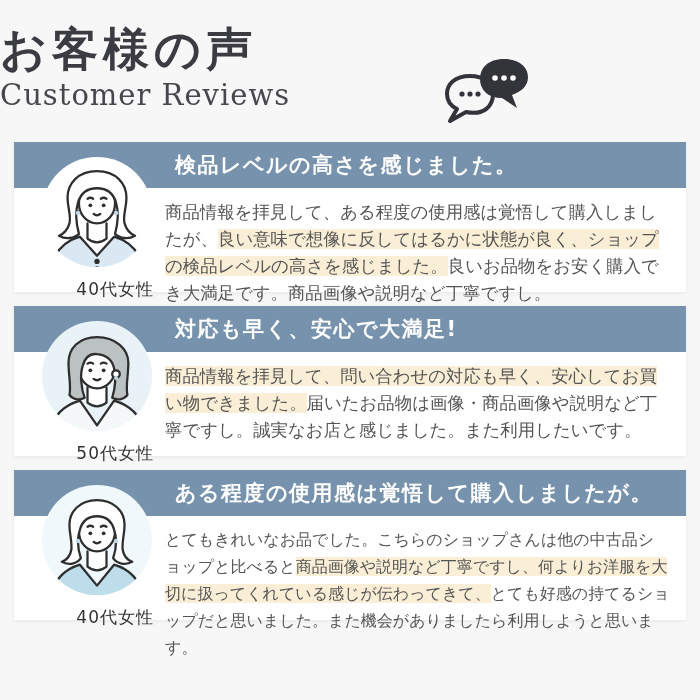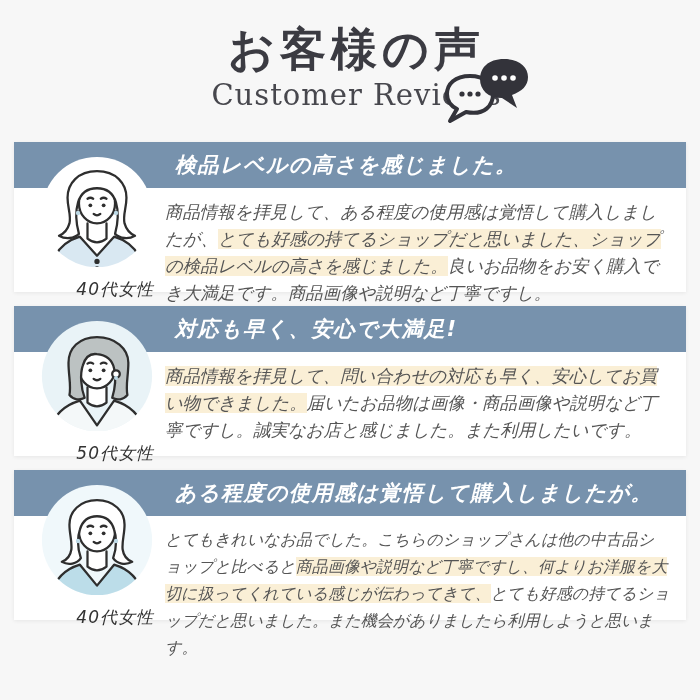--- a/index.html
+++ b/index.html
@@ -4,29 +4,29 @@
 <style>
   :root{
     --page-bg:#f7f7f7; --card-bg:#ffffff; --header-bar:#7792ad; --header-title:#ffffff;
     --body-text:#555555; --highlight-bg:#faefd6; --page-title:#3b3b42; --subtitle:#47474d;
     --reviewer-text:#333333; --icon-dark:#33333a;
   }
   html,body{margin:0;padding:0;}
   .page{width:700px;height:700px;background:var(--page-bg);position:relative;overflow:hidden;
         font-family:"DejaVu Sans","Liberation Sans",sans-serif;}
   
-  .hero{height:120px;padding-top:22px;text-align:center;position:relative;padding-left:13px;}
+  .hero{height:120px;padding-top:22px;position:relative;}
   .hero h1{margin:0;font-family:"DejaVu Serif","Liberation Serif",serif;font-weight:600;
            font-size:46px;letter-spacing:5px;color:var(--page-title);line-height:1.2;}
   .hero .subtitle{font-family:"DejaVu Serif","Liberation Serif",serif;font-size:29px;
            letter-spacing:1px;color:var(--subtitle);line-height:1.3;}
   .bubbles{position:absolute;left:440px;top:56px;width:92px;height:70px;}
   
   .card{position:relative;height:150px;margin:0 14px 14px 14px;background:var(--card-bg);
-        box-shadow:0 1px 4px rgba(0,0,0,.07);font-style:italic;}
+        box-shadow:0 1px 4px rgba(0,0,0,.07);}
   .card-header{height:46px;background:var(--header-bar);display:flex;align-items:center;
         padding-left:161px;box-sizing:border-box;}
   .card-header h2{margin:0;color:var(--header-title);font-size:21px;font-weight:700;
         letter-spacing:1.5px;white-space:nowrap;}
   .avatar{position:absolute;left:26px;top:13px;width:114px;height:114px;}
   .avatar svg{display:block;width:114px;height:114px;}
   .reviewer{position:absolute;left:26px;top:136px;width:114px;text-align:right;
         font-size:17px;color:var(--reviewer-text);letter-spacing:1px;}
   .review-text{margin:0;padding:11px 16px 0 151px;font-size:17.4px;line-height:1.55;
         color:var(--body-text);overflow-wrap:anywhere;word-break:break-all;}
@@ -86,21 +86,21 @@
           <circle cx="53" cy="53" r="2"></circle>
             <circle cx="67" cy="53" r="2"></circle>
         </g>
         <g fill="#bcd9e6">
           <circle cx="40" cy="61" r="2.3"></circle>
             <circle cx="80" cy="61" r="2.3"></circle>
         </g>
       </svg>
     </div>
     <div class="reviewer">40代女性</div>
-    <p class="review-text"><span>商品情報を拝見して、ある程度の使用感は覚悟して購入しましたが、</span><span class="hl">とても好感の持てるショップだと思いました、ショップの検品レベルの高さを感じました。</span><span>良いお品物をお安く購入でき大満足です。商品画像や説明など丁寧ですし。</span></p>
+    <p class="review-text"><span>商品情報を拝見して、ある程度の使用感は覚悟して購入しましたが、</span><span class="hl">良い意味で想像に反してはるかに状態が良く、ショップの検品レベルの高さを感じました。</span><span>良いお品物をお安く購入でき大満足です。商品画像や説明など丁寧ですし。</span></p>
   </section>
 
   <section class="card">
     <div class="card-header">
       <h2>対応も早く、安心で大満足!</h2>
     </div>
     <div class="avatar">
       <svg viewBox="0 0 120 120" xmlns="http://www.w3.org/2000/svg">
         <defs>
             <clipPath id="clip2">

